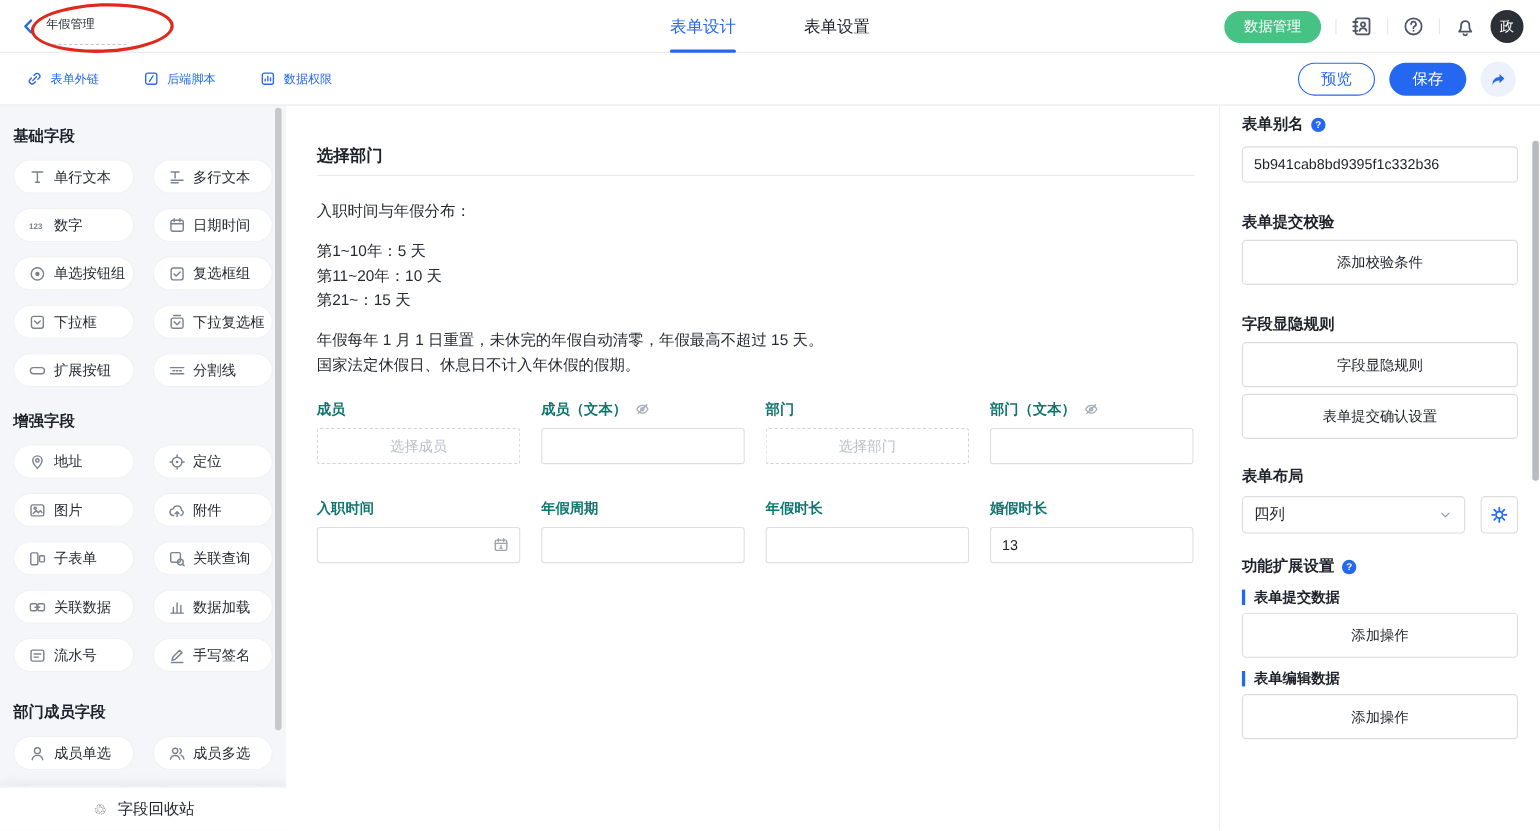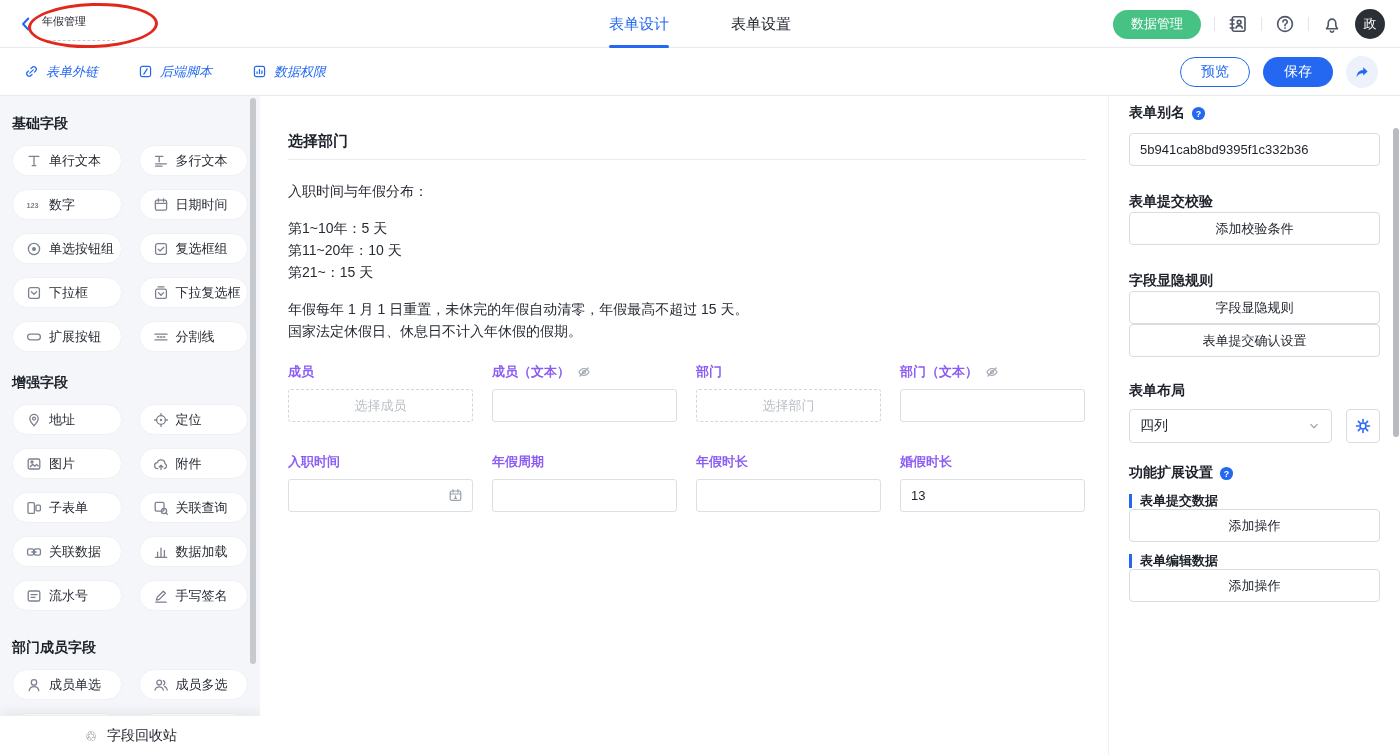--- a/index.html
+++ b/index.html
@@ -28,21 +28,21 @@
                color:#fff; font-size:13px; }
   .vdiv { width:1px; height:14px; background:#e3e5e8; }
   .hicon { width:20px; height:20px; color:#4e5665; cursor:pointer; position:relative; }
   .avatar { width:30px; height:30px; border-radius:50%; background:#2b2f36; color:#fff;
             font-size:13px; display:flex; align-items:center; justify-content:center; cursor:pointer; }
 
   
   .toolbar { position:absolute; top:48px; left:0; right:0; height:48px; background:#fff;
              border-bottom:1px solid #e9eaec; z-index:4; }
   .toolbar-links { position:absolute; left:24px; top:0; height:47px; display:flex; gap:40px; align-items:center; }
-  .tlink { display:flex; align-items:center; gap:7px; color:#2468f2; font-size:13px; cursor:pointer;font-style:italic; }
+  .tlink { display:flex; align-items:center; gap:7px; color:#2468f2; font-size:11px; cursor:pointer; }
   .tlink .ticon { width:15px; height:15px; }
   .toolbar-right { position:absolute; right:22px; top:0; height:47px; display:flex; gap:13px; align-items:center; }
   .btn-preview { height:30px; padding:0 20px; border-radius:16px; border:1px solid #2468f2;
                  color:#2468f2; background:#fff; font-size:14px; }
   .btn-save { height:30px; padding:0 21px; border-radius:16px; border:none; background:#2468f2;
               color:#fff; font-size:14px; }
   .btn-share { width:32px; height:32px; border-radius:50%; border:none; background:#ecf1fc;
                color:#2468f2; display:flex; align-items:center; justify-content:center; }
   .btn-share .sicon { width:16px; height:16px; }
 
@@ -68,21 +68,21 @@
   .canvas { position:absolute; top:96px; left:260px; width:848px; bottom:0; background:#fff;
             padding:36px 22px 0 28px; overflow:hidden; }
   .form-title { font-size:15px; font-weight:bold; color:#1d2129; height:18px; }
   .form-divider { margin-top:9px; border-bottom:1px solid #e9ebee; }
   .desc { margin-top:20px; font-size:14px; color:#262b33; }
   .desc .line { min-height:22px; line-height:22px; }
   .desc .gap { height:15px; }
   .fields { margin-top:22px; display:grid; grid-template-columns:repeat(4,185px);
             column-gap:19px; row-gap:32px; }
   .f-label-row { display:flex; align-items:center; gap:7px; height:15px; }
-  .f-label { font-size:13px; font-weight:bold; color:#8b5cf6; }
+  .f-label { font-size:13px; font-weight:bold; color:#0f766e; }
   .eye { width:14px; height:14px; color:#a3a9b1; }
   .f-input { margin-top:10px; height:33px; border:1px solid #dcdfe3; border-radius:3px;
              background:#fff; display:flex; align-items:center; padding:0 10px; font-size:13px;
              color:#1d2129; position:relative; cursor:text; }
   .f-input.dashed { border-style:dashed; border-color:#d2d6db; justify-content:center; color:#b9bfc7; }
   .suffix { position:absolute; right:9px; top:8px; width:15px; height:15px; color:#9aa1aa; }
 
   
   .panel { position:absolute; top:96px; left:1108px; right:0; bottom:0; background:#fff;
            border-left:1px solid #eef0f3; overflow:hidden; }
@@ -92,21 +92,21 @@
           color:#1d2129; cursor:pointer; }
   .ptab.active { color:#2468f2; }
   .ptab.active::after { content:""; position:absolute; left:-4px; right:-4px; bottom:0; height:3px;
                         background:#2468f2; border-radius:1.5px; }
   .panel-body { padding:7px 20px 0 20px; }
   .p-label { display:flex; align-items:center; gap:6px; font-size:14px; font-weight:bold;
              color:#1d2129; height:20px; }
   .help { width:15px; height:15px; color:#2468f2; cursor:pointer; }
   .p-input { margin-top:10px; height:33px; border:1px solid #d9dce0; border-radius:4px;
              display:flex; align-items:center; padding:0 10px; font-size:13px; color:#1d2129; cursor:text; }
-  .p-btn { margin-top:0; width:100%; height:33px; border:1px solid #d9dce0; border-radius:4px;
+  .p-btn { margin-top:6px; width:100%; height:41px; border:1px solid #d9dce0; border-radius:4px;
            background:#fff; font-size:13px; color:#1d2129; }
   .mt26 { margin-top:26px; } .mt24 { margin-top:24px; } .mt25 { margin-top:20px; }
   .layout-row { margin-top:8px; display:flex; gap:14px; align-items:center; }
   .p-select { flex:1; height:34px; border:1px solid #d9dce0; border-radius:4px; display:flex;
               align-items:center; justify-content:space-between; padding:0 10px; font-size:14px; cursor:pointer; }
   .chev { width:14px; height:14px; color:#9aa1aa; }
   .gear-btn { width:34px; height:34px; border:1px solid #d9dce0; border-radius:4px; background:#fff;
               color:#2468f2; display:flex; align-items:center; justify-content:center; }
   .gear-btn .picon { color:#2468f2; }
   .group-label { margin-top:10px; display:flex; align-items:center; gap:8px; font-size:13px;

